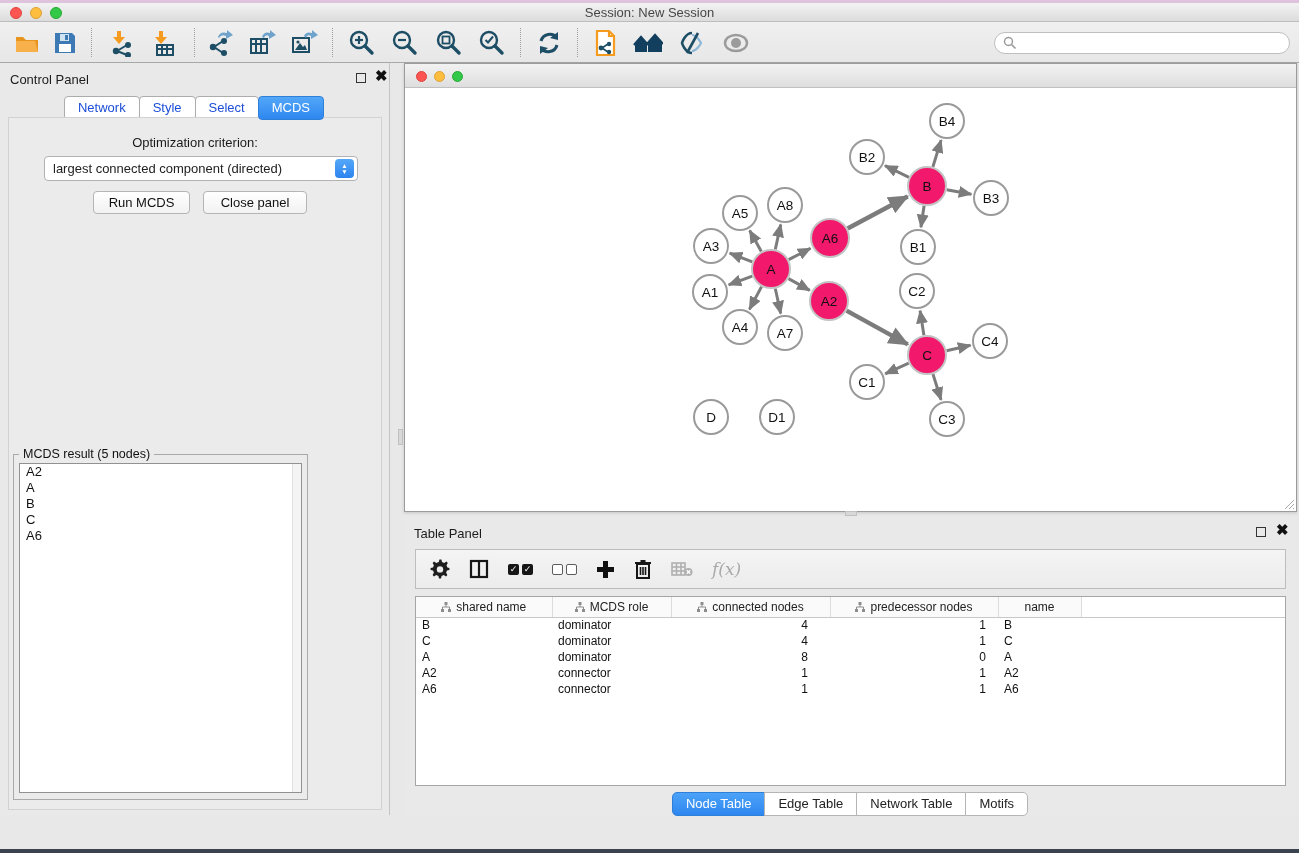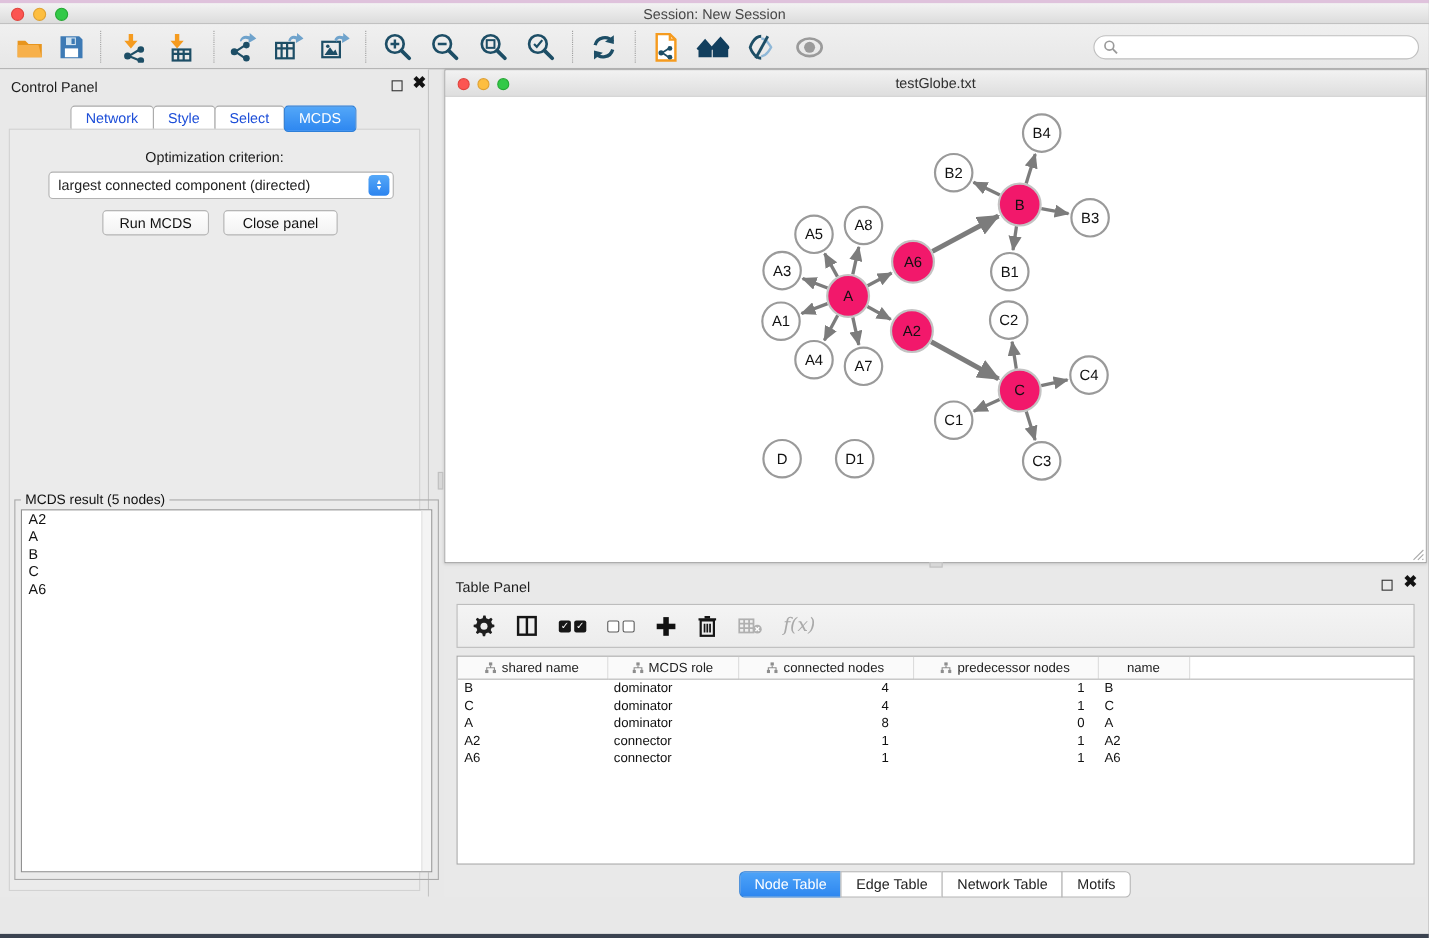--- a/index.html
+++ b/index.html
@@ -45,21 +45,21 @@
   .mac-select { position:absolute; top:38px; left:35px; width:314px; height:25px; background:#fff;
                 border:1px solid #b2b2b2; border-radius:4px; display:flex; align-items:center; cursor:pointer; }
   .mac-select .val { flex:1; padding:0 8px; font-size:13px; white-space:nowrap; overflow:hidden; }
   .stepper { width:19px; height:19px; margin-right:3px; border-radius:4px;
              background:linear-gradient(#55a8f8,#2c84ef); display:flex; flex-direction:column;
              align-items:center; justify-content:center; color:#fff; }
   .stepper span { font-size:6.5px; line-height:6px; }
   .btn { position:absolute; top:73px; height:23px; background:linear-gradient(#ffffff,#f2f2f2);
          border:1px solid #b5b5b5; border-radius:4px; font-size:13px; color:#111;
          display:flex; align-items:center; justify-content:center; cursor:pointer; }
-  .fieldset { position:absolute; left:4px; top:336px; width:386px; height:346px;
+  .fieldset { position:absolute; left:4px; top:336px; width:295px; height:346px;
               border:1px solid #a9a9a9; }
   .fieldset .legend { position:absolute; top:-8px; left:5px; background:#ebebeb; padding:0 4px; font-size:12.5px; color:#111; }
   .mcds-list { position:absolute; left:5px; top:8px; right:5px; bottom:6px; background:#fff;
                border:1px solid #919191; overflow:hidden; }
   .mcds-list .scrolltrack { position:absolute; right:0; top:0; bottom:0; width:9px; background:#f4f4f4; border-left:1px solid #e2e2e2; }
   .list-item { padding:0 6px; font-size:13px; line-height:16px; color:#111; cursor:default; }
 
   
   .net-frame { position:absolute; left:404px; top:63px; width:893px; height:449px;
                background:#fff; border:1px solid #9b9b9b; box-shadow:0 1px 3px rgba(0,0,0,.15); }
@@ -317,21 +317,20 @@
     </div>
   </div>
 
   <div class="net-frame">
     <div class="net-titlebar">
       <div class="net-lights lights" style="position:absolute">
         <div class="light red"></div>
         <div class="light yellow"></div>
         <div class="light green"></div>
       </div>
-      <div class="title">testGlobe.txt</div>
     </div>
     <div class="net-canvas">
       <svg width="891" height="423" viewBox="0 0 891 423">
         <defs>
           <marker id="arrow" markerWidth="4.6" markerHeight="4" refX="4.2" refY="2" orient="auto">
             <path d="M0,0 L4.6,2 L0,4 Z" fill="#7c7c7c"></path>
           </marker>
         </defs>
         <g id="edge-layer">
             <line x1="356.3136823396639" y1="163.50213583939285" x2="344.6863176603361" y2="142.49786416060715" stroke="#7c7c7c" stroke-width="3" marker-end="url(#arrow)"></line>

